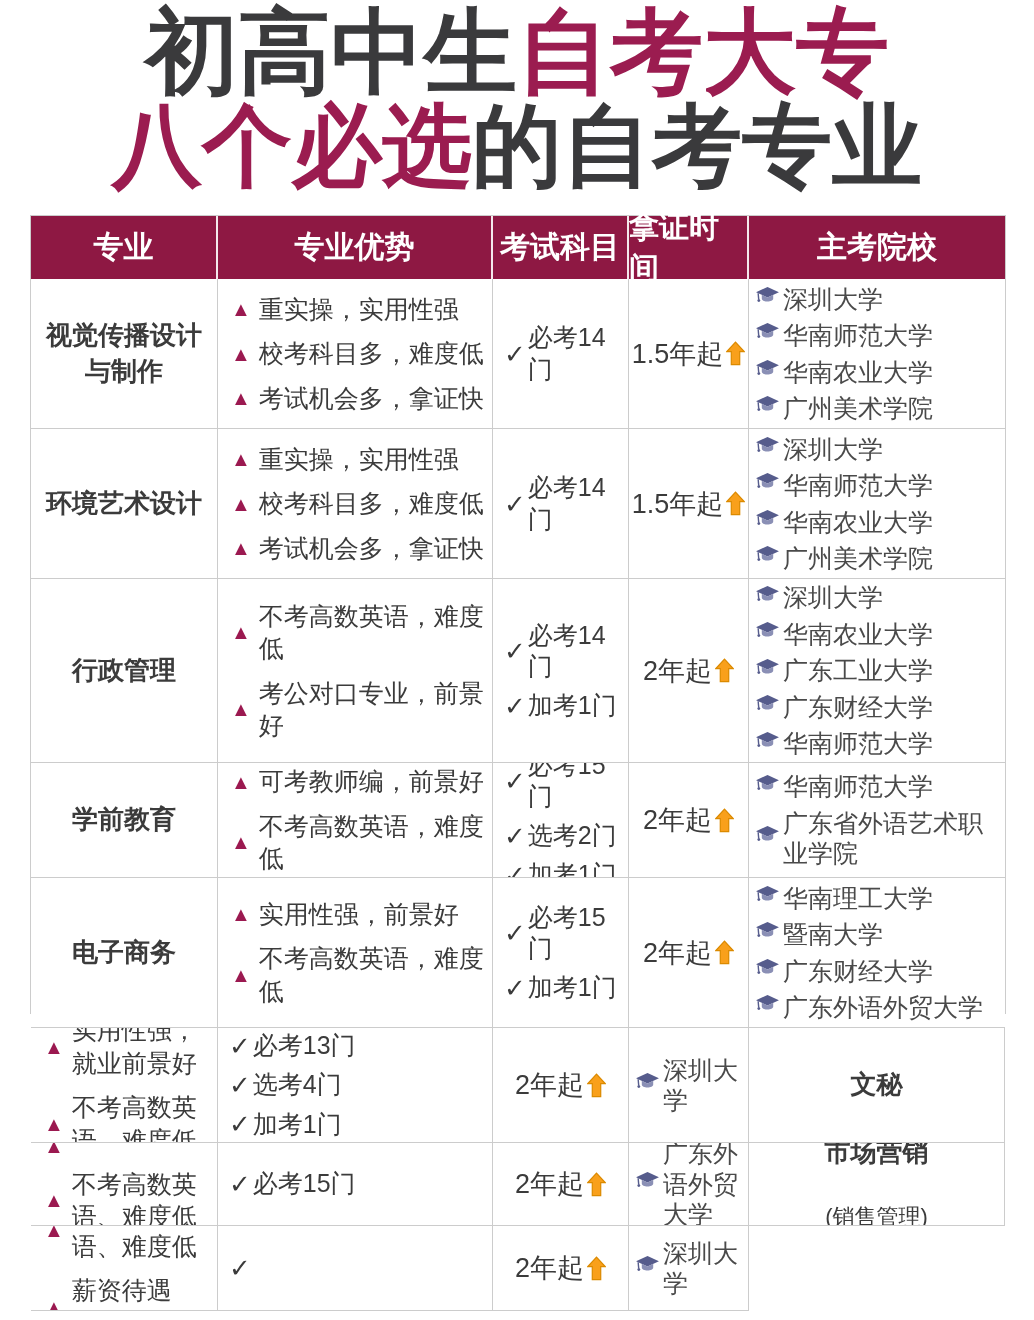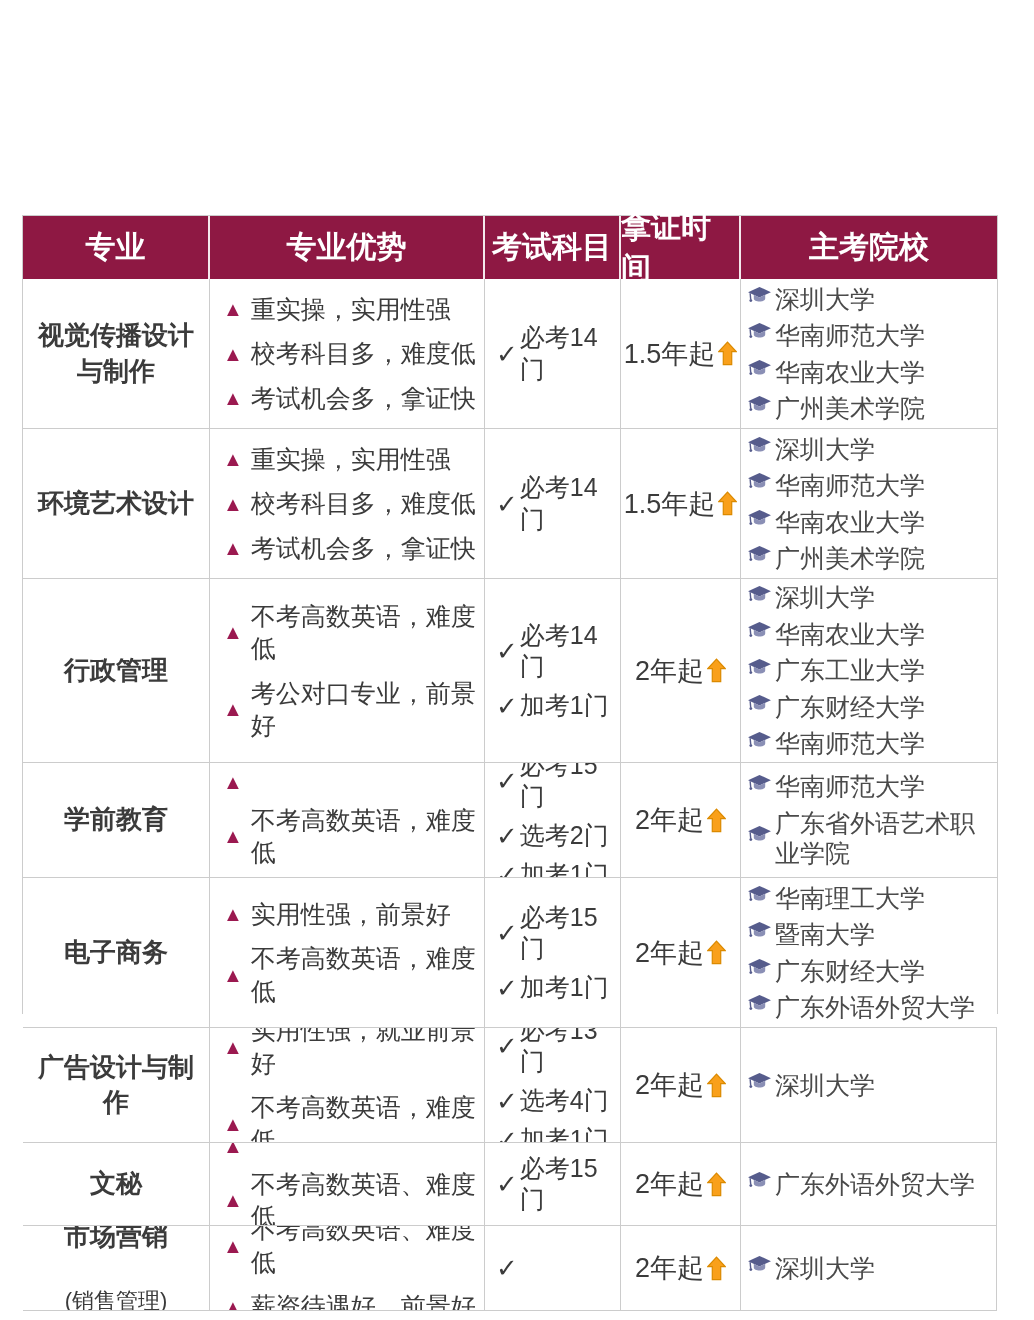--- a/index.html
+++ b/index.html
@@ -20,21 +20,21 @@
 
   
   .title{position:absolute;left:0;top:2px;width:100%;text-align:center;
     font-weight:900;line-height:1.08;letter-spacing:0px;}
   .title .t-line1{font-size:93px;}
   .title .t-line2{font-size:90px;margin-top:-4px;}
   .t-dark{color:var(--title-dark);}
   .t-maroon{color:var(--title-maroon);}
 
   
-  .majors-table{position:absolute;left:22px;top:215px;width:976px;height:799px;
+  .majors-table{position:absolute;left:30px;top:215px;width:976px;height:799px;
     display:grid;
     grid-template-columns:187px 275px 136px 120px 256px;
     grid-template-rows:63px 150px 150px 184px 115px 150px 115px 83px 85px;
     border:1px solid var(--grid);}
   .hcell{background:var(--header-bg);color:var(--header-text);
     display:flex;align-items:center;justify-content:center;
     font-size:30px;font-weight:700;border-right:2px solid rgba(255,255,255,.9);}
   .hcell:nth-child(5){border-right:none;}
   .cell{border-right:1px solid var(--grid);border-bottom:1px solid var(--grid);
     display:flex;flex-direction:column;justify-content:center;
@@ -59,20 +59,24 @@
 
   .c-sch{align-items:flex-start;padding-left:6px;color:var(--school-text);}
   .sch-line{display:flex;align-items:center;font-size:25px;line-height:1.22;margin:3px 0;}
   .sch-line svg{margin-right:3px;flex:none;margin-top:-6px;}
 </style>
 </head>
 <body>
 
 <div class="page">
 
+  <div class="title">
+    <div class="t-line1"><span class="t-dark">初高中生</span><span class="t-maroon">自考大专</span></div>
+    <div class="t-line2"><span class="t-maroon">八个必选</span><span class="t-dark">的自考专业</span></div>
+  </div>
 
   <div class="majors-table" id="tbl">
     <div class="hcell">专业</div>
     <div class="hcell">专业优势</div>
     <div class="hcell">考试科目</div>
     <div class="hcell">拿证时间</div>
     <div class="hcell">主考院校</div>
 
   <div class="cell c-major c1">
         <div class="major-line">视觉传播设计</div>
@@ -290,20 +294,21 @@
     </svg>
           <div>华南师范大学</div>
         </div>
       </div>
       <div class="cell c-major c16">
         <div class="major-line">学前教育</div>
       </div>
       <div class="cell c-adv c17">
         <div class="adv-line">
           <div class="tri">▲</div>
+          <div>可考教师编，前景好</div>
         </div>
         <div class="adv-line">
           <div class="tri">▲</div>
           <div>不考高数英语，难度低</div>
         </div>
       </div>
       <div class="cell c-subj c18">
         <div class="subj-line">
           <div class="chk">✓</div>
           <div>必考15门</div>
@@ -406,23 +411,20 @@
         </div>
         <div class="sch-line">
           <svg viewBox="0 0 26 21" width="25" height="20" xmlns="http://www.w3.org/2000/svg">
       <polygon points="13,1 25,6.5 13,12 1,6.5" fill="#565c8c"></polygon>
       <path d="M7,9.2 v4 c0,1.9 2.8,3.1 6,3.1 s6,-1.2 6,-3.1 v-4 l-6,2.8 z" fill="#8a8fb5"></path>
       <line x1="3.2" y1="7.6" x2="3.8" y2="14.5" stroke="#565c8c" stroke-width="1.5"></line>
       <circle cx="3.9" cy="15.3" r="1.5" fill="#565c8c"></circle>
     </svg>
           <div>广东外语外贸大学</div>
         </div>
-      </div>
-      <div class="cell c-major c26">
-        <div class="major-line">广告设计与制作</div>
       </div>
       <div class="cell c-adv c27">
         <div class="adv-line">
           <div class="tri">▲</div>
           <div>实用性强，就业前景好</div>
         </div>
         <div class="adv-line">
           <div class="tri">▲</div>
           <div>不考高数英语，难度低</div>
         </div>

